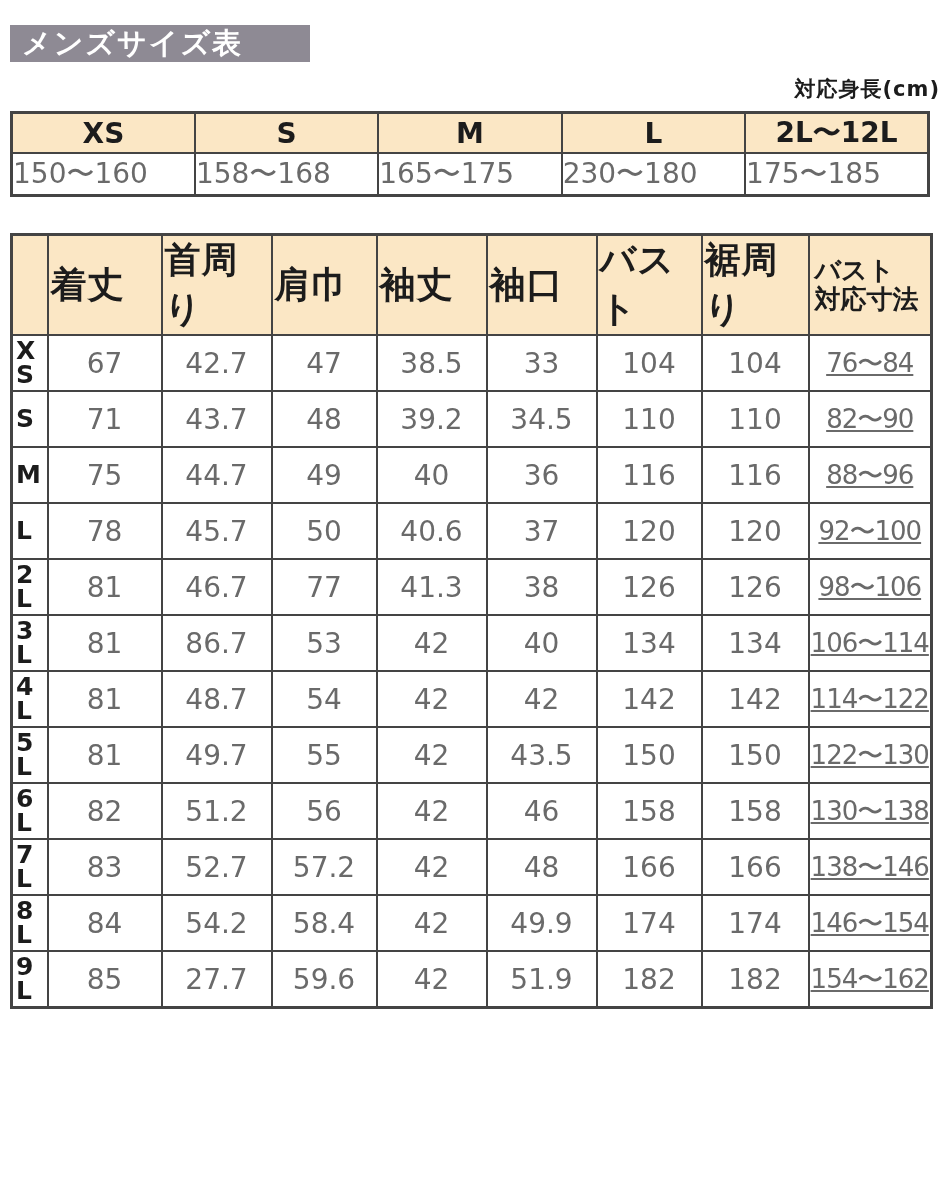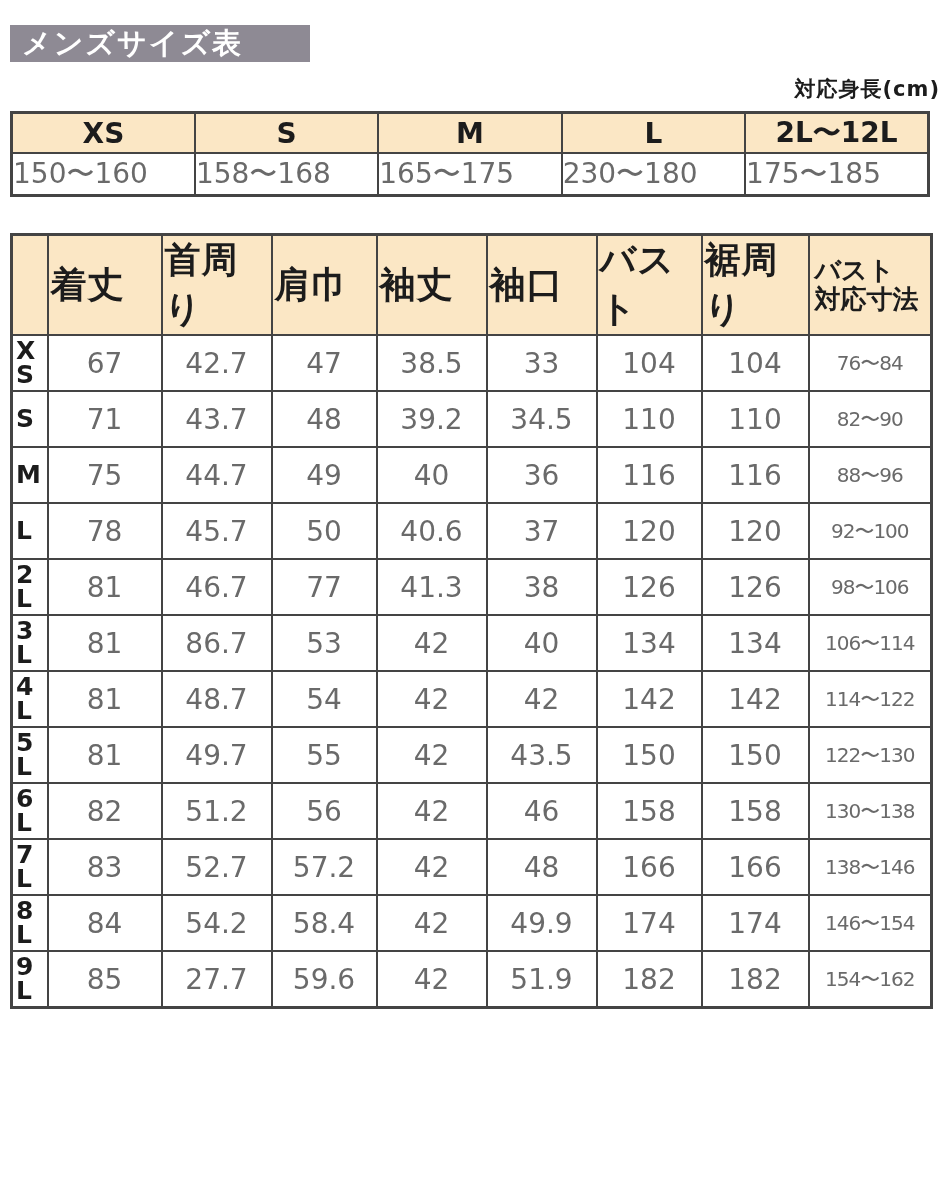--- a/index.html
+++ b/index.html
@@ -66,21 +66,21 @@
     text-align: left; padding: 0 0 0 3px;
     line-height: 0.95; white-space: pre-line;
     vertical-align: middle;
   }
   .size-table tbody td {
     background: #ffffff;
     font-size: 28px; color: var(--value-text, #6a6a6a);
     height: 54px; text-align: center; padding: 0;
     vertical-align: middle;
   }
-  .size-table tbody td.range { font-size: 20px; letter-spacing: -1px; padding: 0 1px; }
+  .size-table tbody td.range { font-size: 26px; letter-spacing: -1px; padding: 0 1px; text-decoration: underline; }
 </style>
 </head>
 <body>
 
 <div class="page">
 
   <div class="title-band">メンズサイズ表</div>
 
   <div class="subtitle">対応身長(cm)</div>
 

